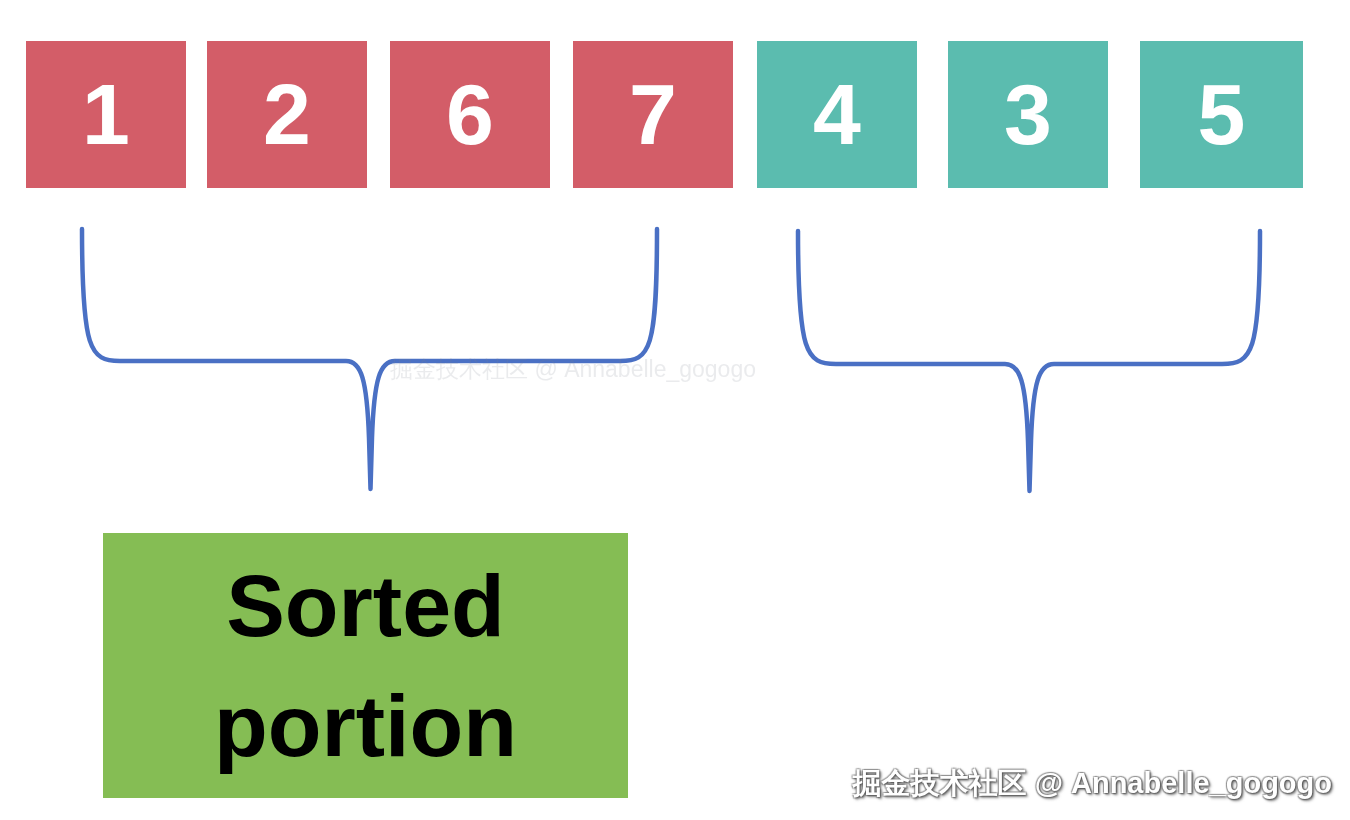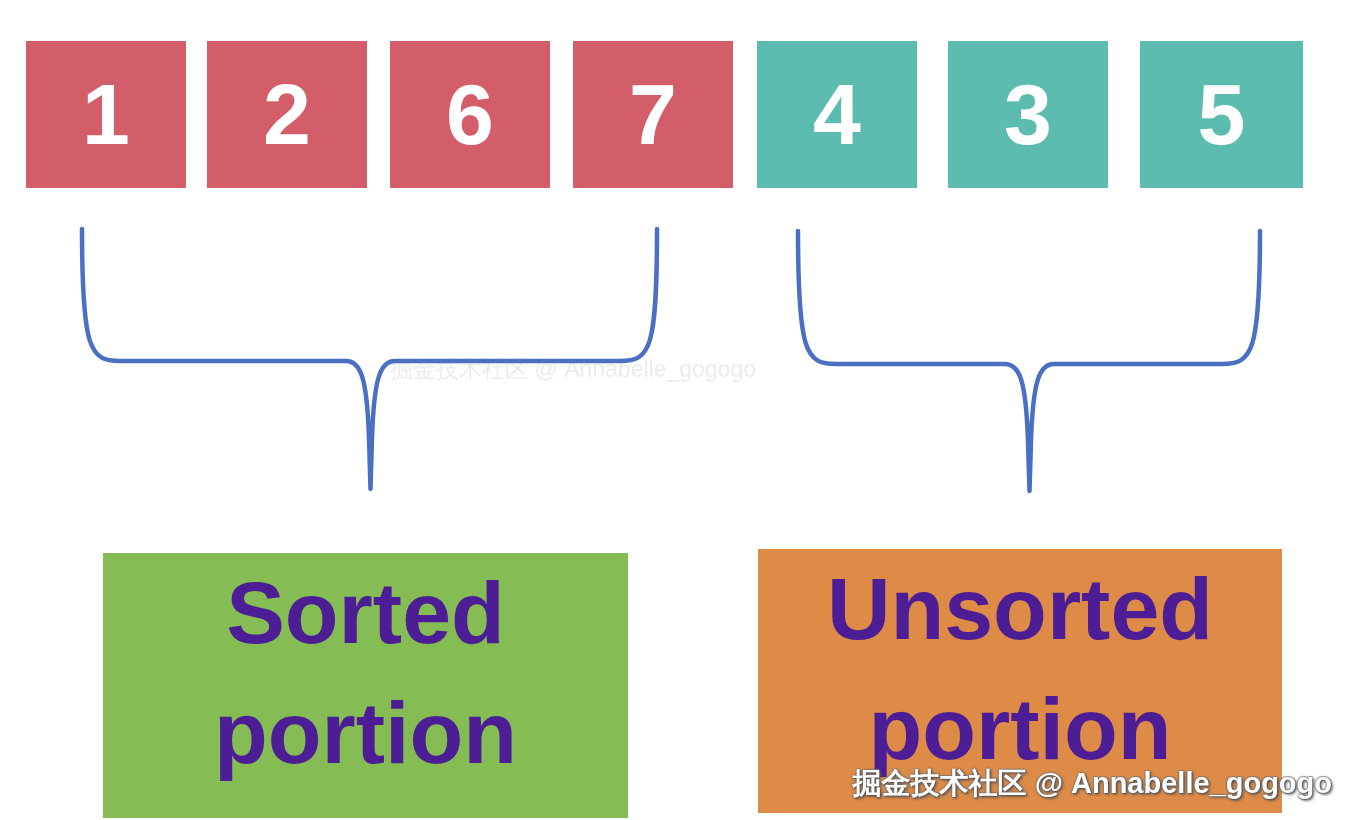--- a/index.html
+++ b/index.html
@@ -24,26 +24,25 @@
   .cell.c0{left:26px;}
   .cell.c1{left:207px;}
   .cell.c2{left:390px;}
   .cell.c3{left:573px;}
   .cell.c4{left:757px;}
   .cell.c5{left:948px;}
   .cell.c6{left:1140px;width:163px;}
   #braces{position:absolute;left:0;top:0;}
   .label-box{
     position:absolute;
-    display:flex;align-items:flex-start;justify-content:center;
+    display:flex;align-items:center;justify-content:center;
     text-align:center;
-    color:#4c1d95;
+    color:#000000;
     font-size:88px;font-weight:600;line-height:1.36;
     white-space:pre-line;
-    margin-top:20px;
   }
   #sorted-label-box{left:103px;top:533px;width:525px;height:265px;background:#85bd54;}
   #unsorted-label-box{left:758px;top:529px;width:524px;height:264px;background:#de8b48;}
   .watermark-faint{
     position:absolute;
     left:390px;top:354px;
     font-size:23px;font-weight:500;
     color:rgba(125,130,140,0.16);
     white-space:nowrap;
   }
@@ -91,20 +90,17 @@
              L 1029.5 491
              L 1031 441
              C 1033 382, 1039 364, 1054 364
              L 1222 364
              C 1252 364, 1260 353, 1260 231" fill="none" stroke="#4a70c4" stroke-width="4.5" stroke-linecap="round" stroke-linejoin="round"></path>
   </svg>
 
   <div class="label-box" id="sorted-label-box">
     <span>Sorted portion</span>
   </div>
-  <div class="label-box" id="unsorted-label-box">
-    <span>Unsorted portion</span>
-  </div>
 
   <div class="watermark-faint">掘金技术社区 @ Annabelle_gogogo</div>
   <div class="watermark-main">掘金技术社区 @ Annabelle_gogogo</div>
 
 </div>
 
 </body></html>

